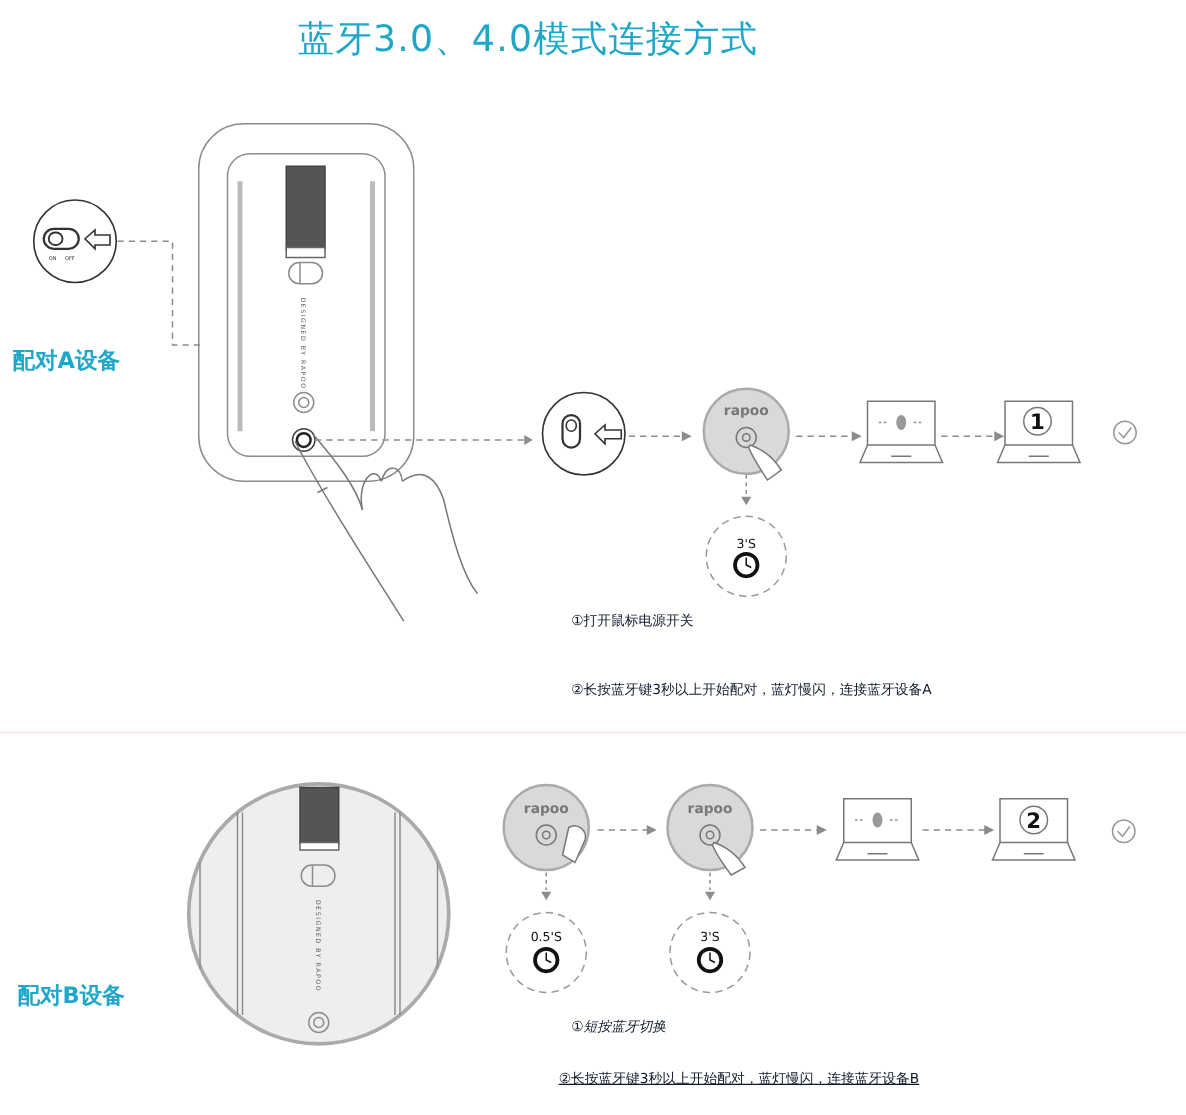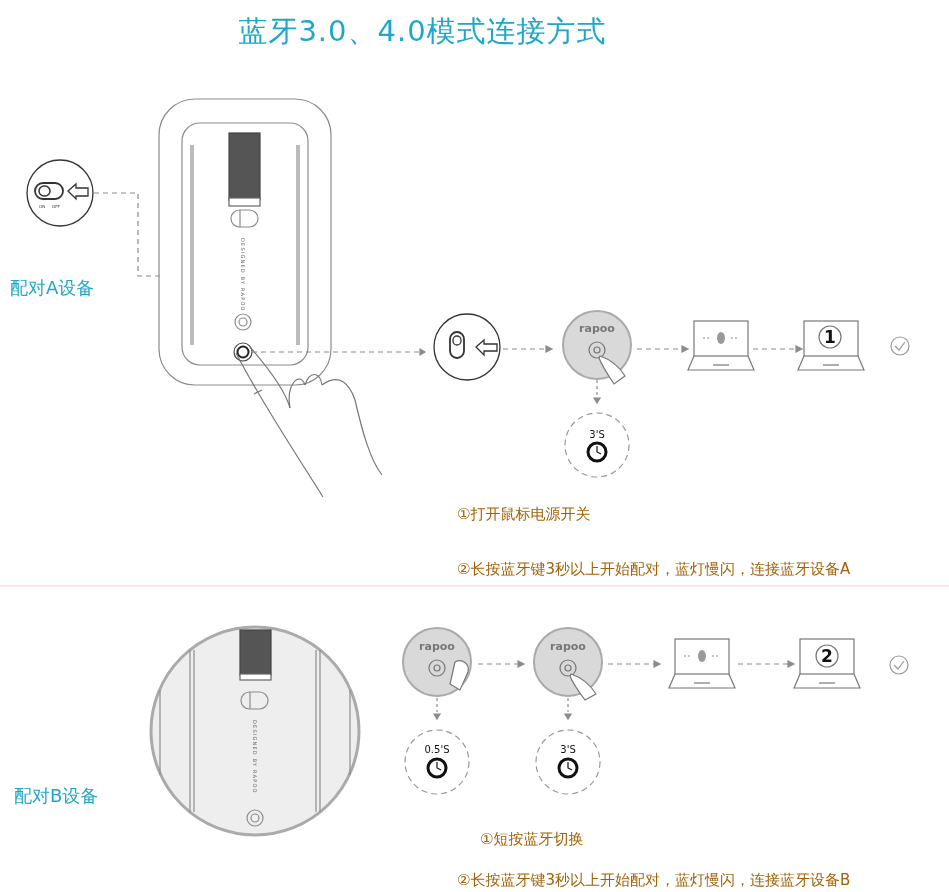--- a/index.html
+++ b/index.html
@@ -1,21 +1,21 @@
 <!DOCTYPE html>
 <html><head>
 <meta charset="utf-8">
 <style>
   html, body { margin: 0; padding: 0; background: #ffffff; }
   body { width: 949px; height: 892px; position: relative; overflow: hidden;
          font-family: "DejaVu Sans", "Liberation Sans", sans-serif; }
   .title { position: absolute; left: 0; top: 12px; width: 793px; text-align: center;
            font-size: 29px; color: #1fa7c9; letter-spacing: 1px; margin-left: 26px; }
-  .side-label { position: absolute; font-size: 18px; color: #1fa7c9; }
-  .caption { position: absolute; font-size: 15px; color: #a16207; white-space: nowrap; margin-top: 16px; }
+  .side-label { position: absolute; font-size: 18px; color: #1fa7c9; font-weight: bold; }
+  .caption { position: absolute; font-size: 11px; color: #0f172a; white-space: nowrap; }
   .divider { position: absolute; left: 0; top: 585px; width: 949px; height: 2px; background: #fbe9ea; }
   svg { position: absolute; left: 0; top: 0; overflow: visible; }
   .svgtext { font-family: "DejaVu Sans", "Liberation Sans", sans-serif; }
 </style>
 </head>
 <body>
 
 <div class="title">蓝牙3.0、4.0模式连接方式</div>
 
 <svg width="949" height="585">
@@ -201,14 +201,14 @@
   </g>
   <text x="0" y="0" font-size="5" fill="#666" class="svgtext" transform="translate(253 720) rotate(90)" letter-spacing="1.2">DESIGNED BY RAPOO</text>
   <text x="437" y="650" font-size="11" fill="#777" text-anchor="middle" font-weight="bold" class="svgtext">rapoo</text>
   <text x="568" y="650" font-size="11" fill="#777" text-anchor="middle" font-weight="bold" class="svgtext">rapoo</text>
   <text x="437" y="753" font-size="10" fill="#111" text-anchor="middle" class="svgtext">0.5'S</text>
   <text x="568" y="753" font-size="10" fill="#111" text-anchor="middle" class="svgtext">3'S</text>
   <text x="827" y="662" font-size="17" fill="#111" text-anchor="middle" font-weight="bold" class="svgtext">2</text>
 </svg>
 
 <div class="side-label" style="left:14px; top:784px;">配对B设备</div>
-<div class="caption" style="left:480px; top:814px;">①短按蓝牙切换</div>
-<div class="caption" style="left:457px; top:855px;">②长按蓝牙键3秒以上开始配对，蓝灯慢闪，连接蓝牙设备B</div>
+<div class="caption" style="left:457px; top:814px;font-style:italic;">①短按蓝牙切换</div>
+<div class="caption" style="left:447px; top:855px;text-decoration:underline;">②长按蓝牙键3秒以上开始配对，蓝灯慢闪，连接蓝牙设备B</div>
 
 </body></html>

